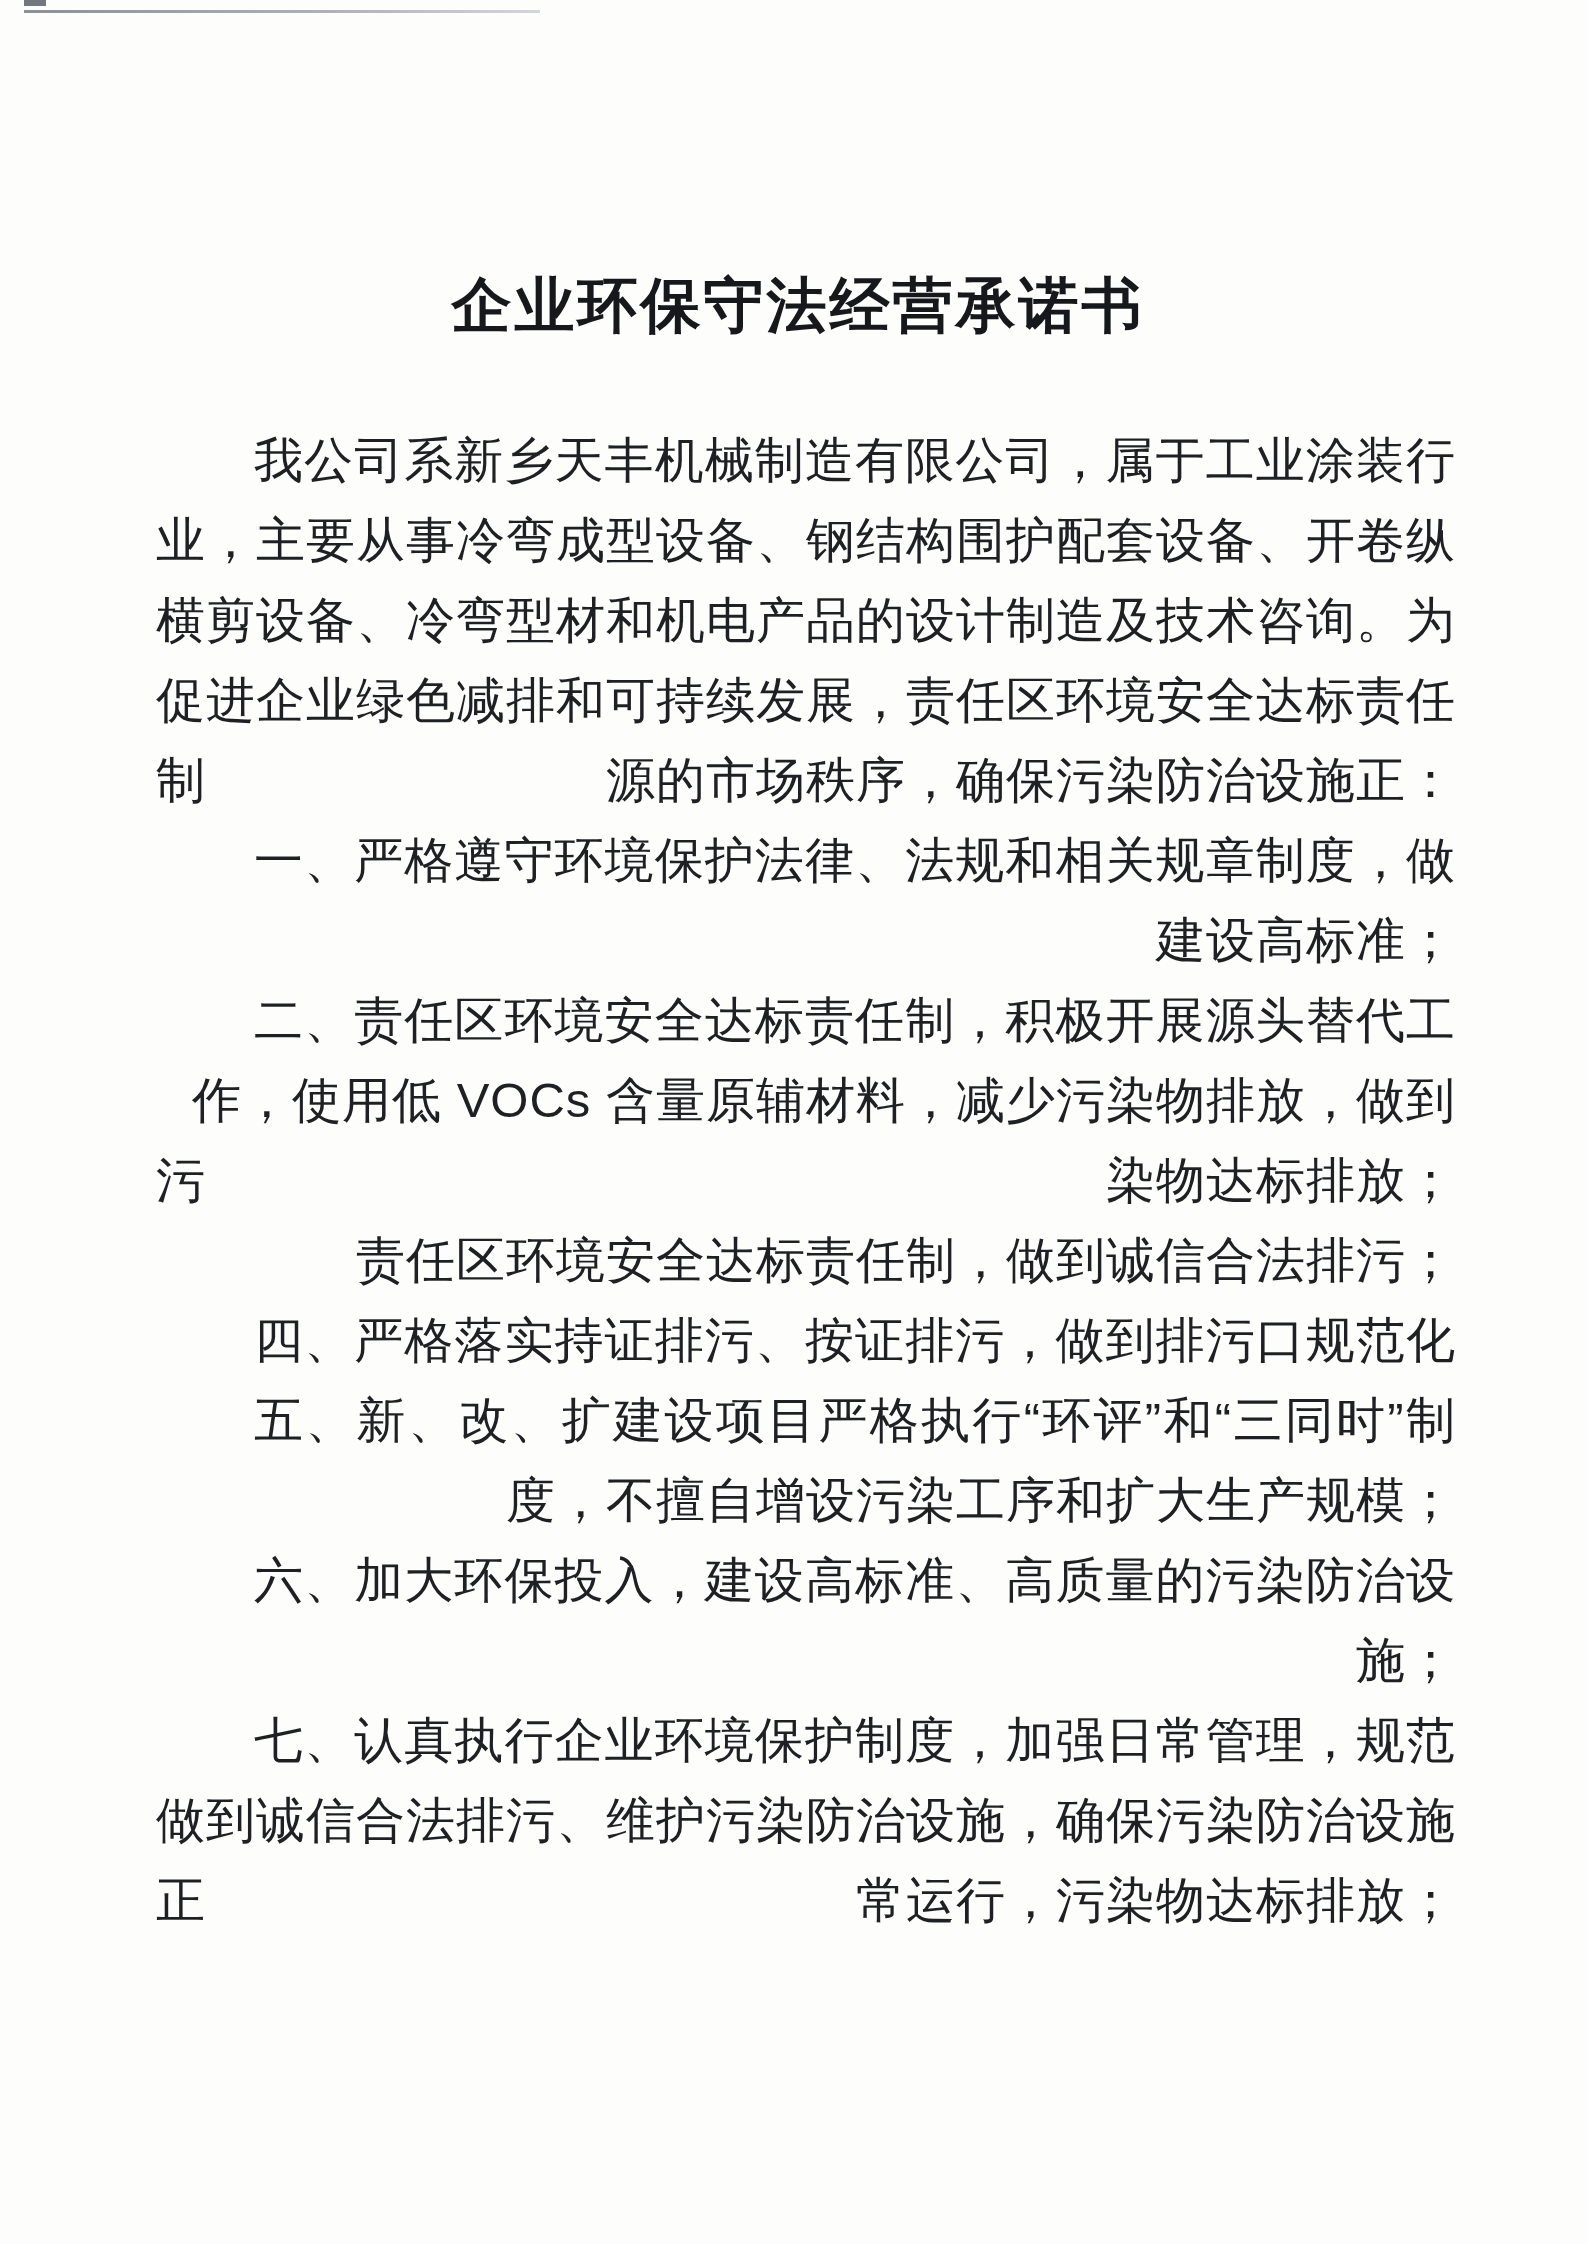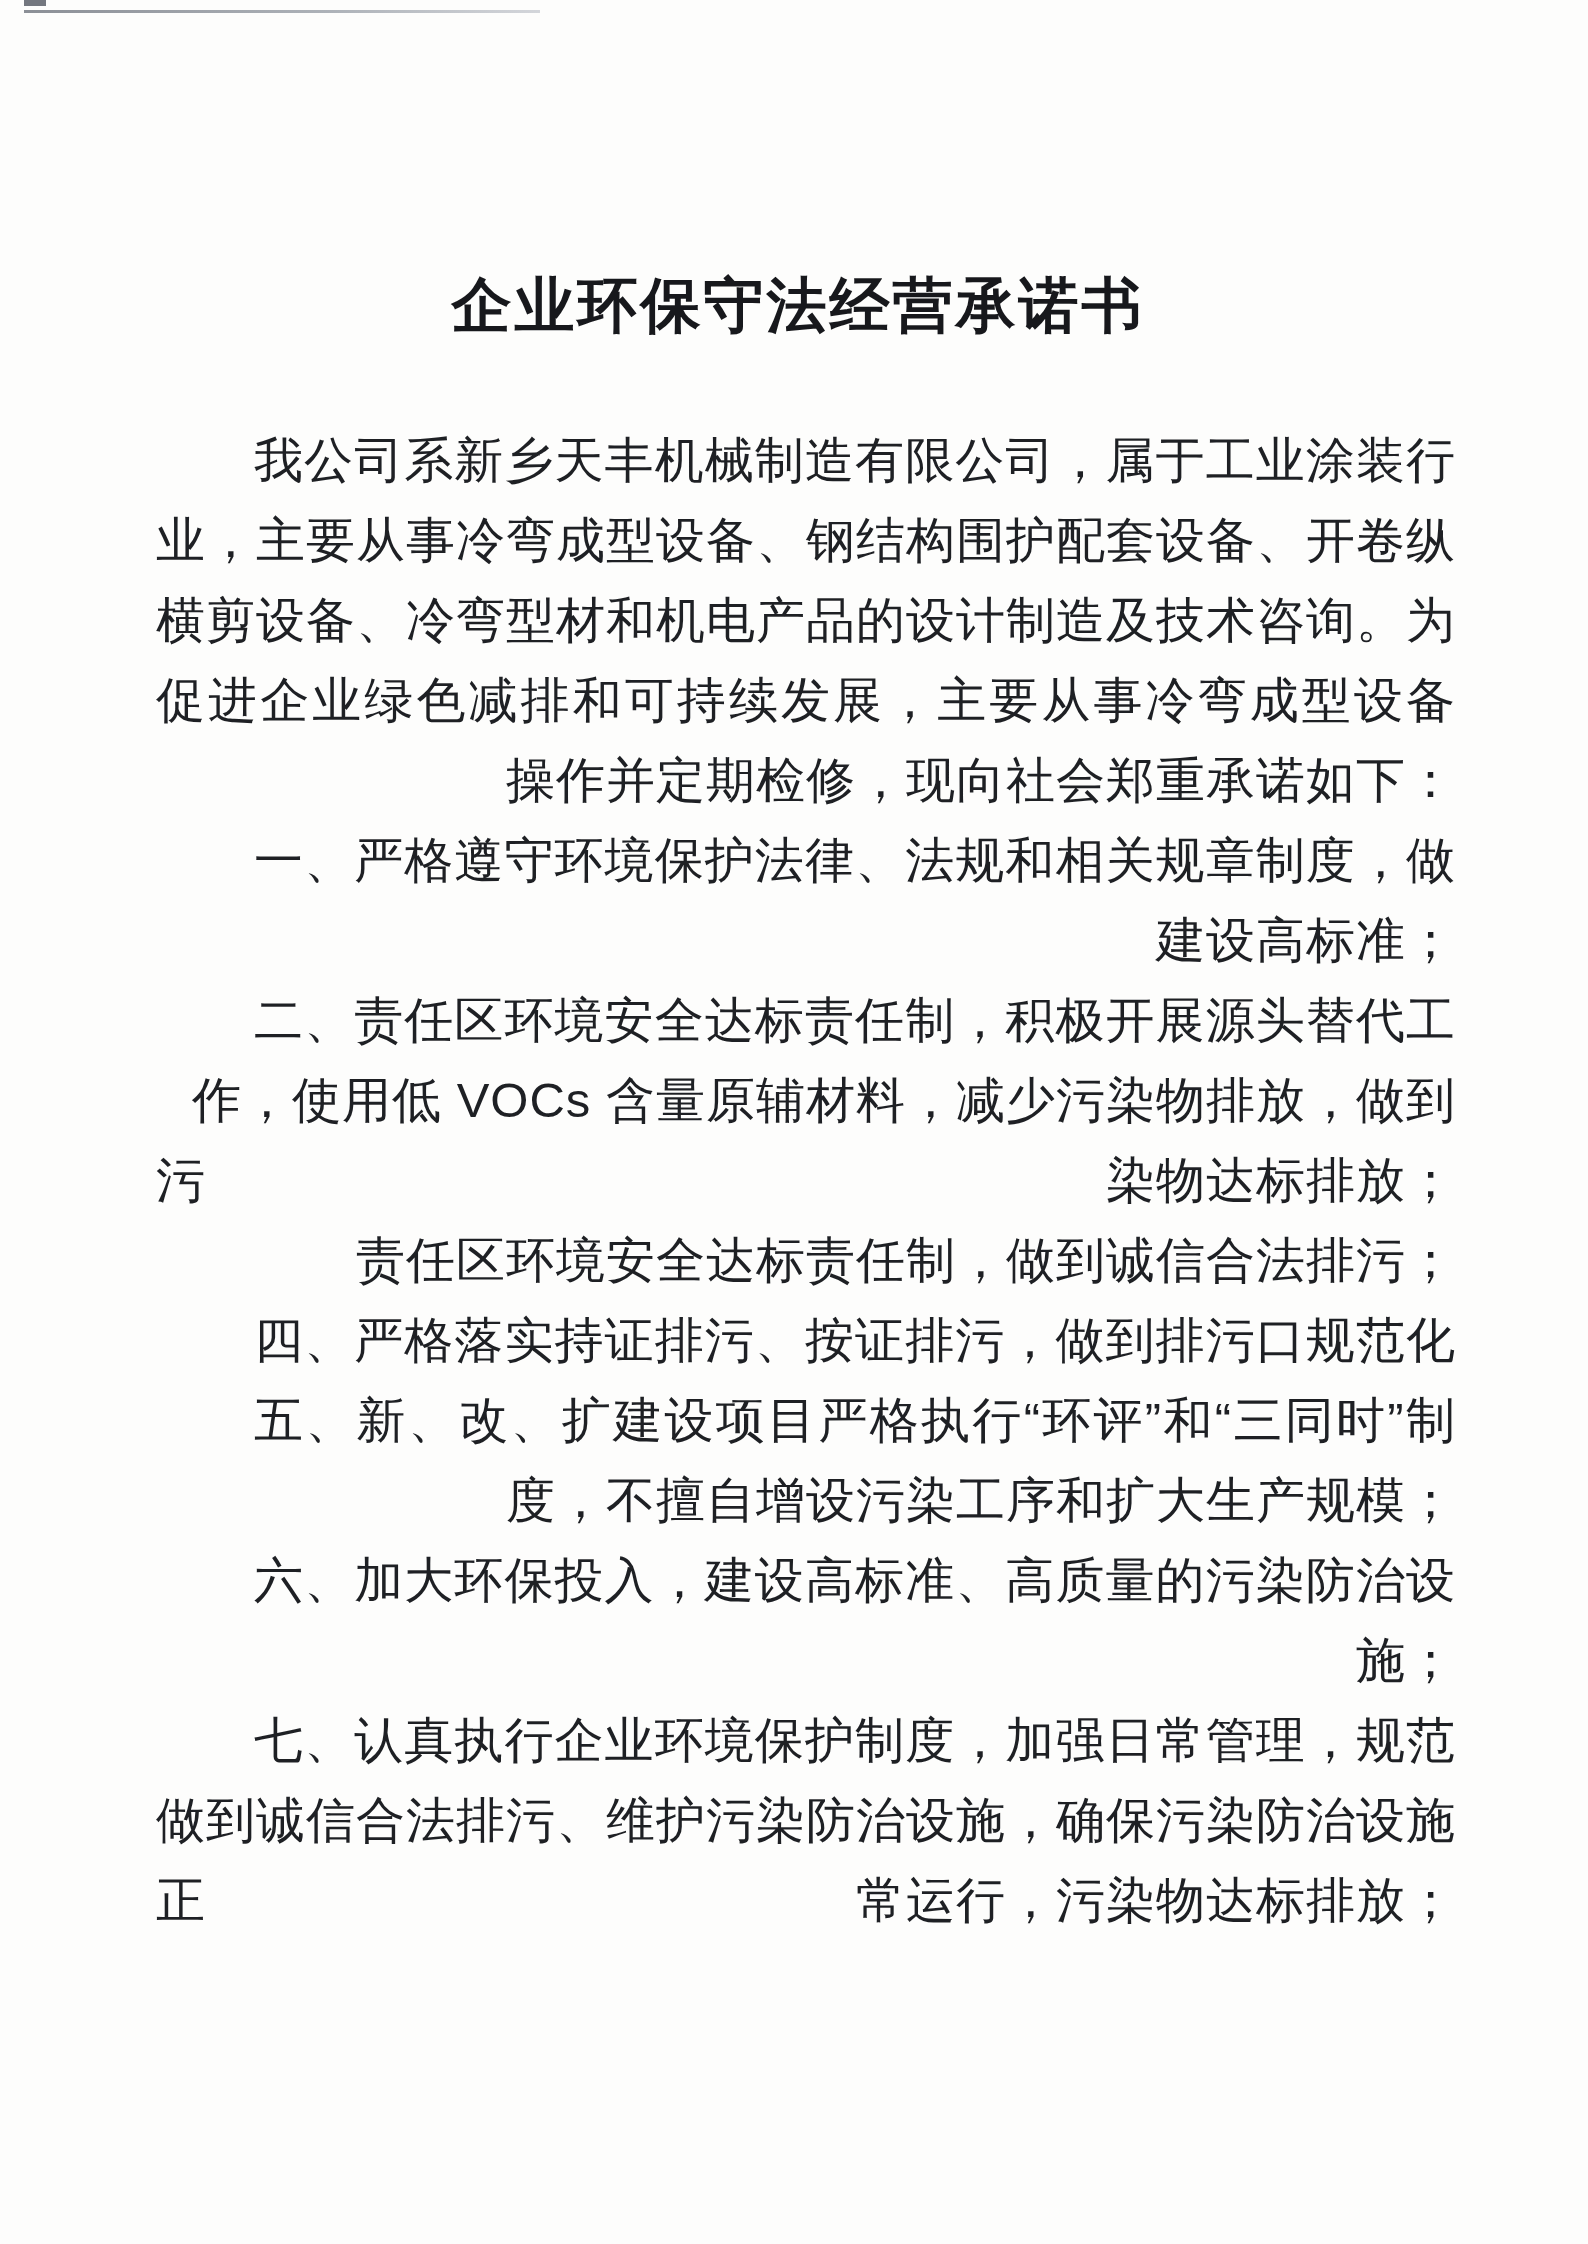--- a/index.html
+++ b/index.html
@@ -77,22 +77,22 @@
 <body>
 
 <div class="page">
   <div class="scan-artifact-corner"></div>
   <div class="scan-artifact"></div>
   <h1 class="title">企业环保守法经营承诺书</h1>
   <div class="content" id="content">
       <div class="line indent fill">我公司系新乡天丰机械制造有限公司，属于工业涂装行</div>
       <div class="line fill">业，主要从事冷弯成型设备、钢结构围护配套设备、开卷纵</div>
       <div class="line fill">横剪设备、冷弯型材和机电产品的设计制造及技术咨询。为</div>
-      <div class="line fill">促进企业绿色减排和可持续发展，主要从事冷弯成型设备</div>
-      <div class="line">操作并定期检修，现向社会郑重承诺如下：</div>
+      <div class="line fill">促进企业绿色减排和可持续发展，责任区环境安全达标责任制</div>
+      <div class="line">源的市场秩序，确保污染防治设施正：</div>
       <div class="line indent fill">一、严格遵守环境保护法律、法规和相关规章制度，做</div>
       <div class="line">建设高标准；</div>
       <div class="line indent fill">二、责任区环境安全达标责任制，积极开展源头替代工</div>
       <div class="line fill">作，使用低 VOCs 含量原辅材料，减少污染物排放，做到污</div>
       <div class="line">染物达标排放；</div>
       <div class="line">责任区环境安全达标责任制，做到诚信合法排污；</div>
       <div class="line indent fill">四、严格落实持证排污、按证排污，做到排污口规范化</div>
       <div class="line indent fill">五、新、改、扩建设项目严格执行“环评”和“三同时”制</div>
       <div class="line">度，不擅自增设污染工序和扩大生产规模；</div>
       <div class="line indent fill">六、加大环保投入，建设高标准、高质量的污染防治设</div>

